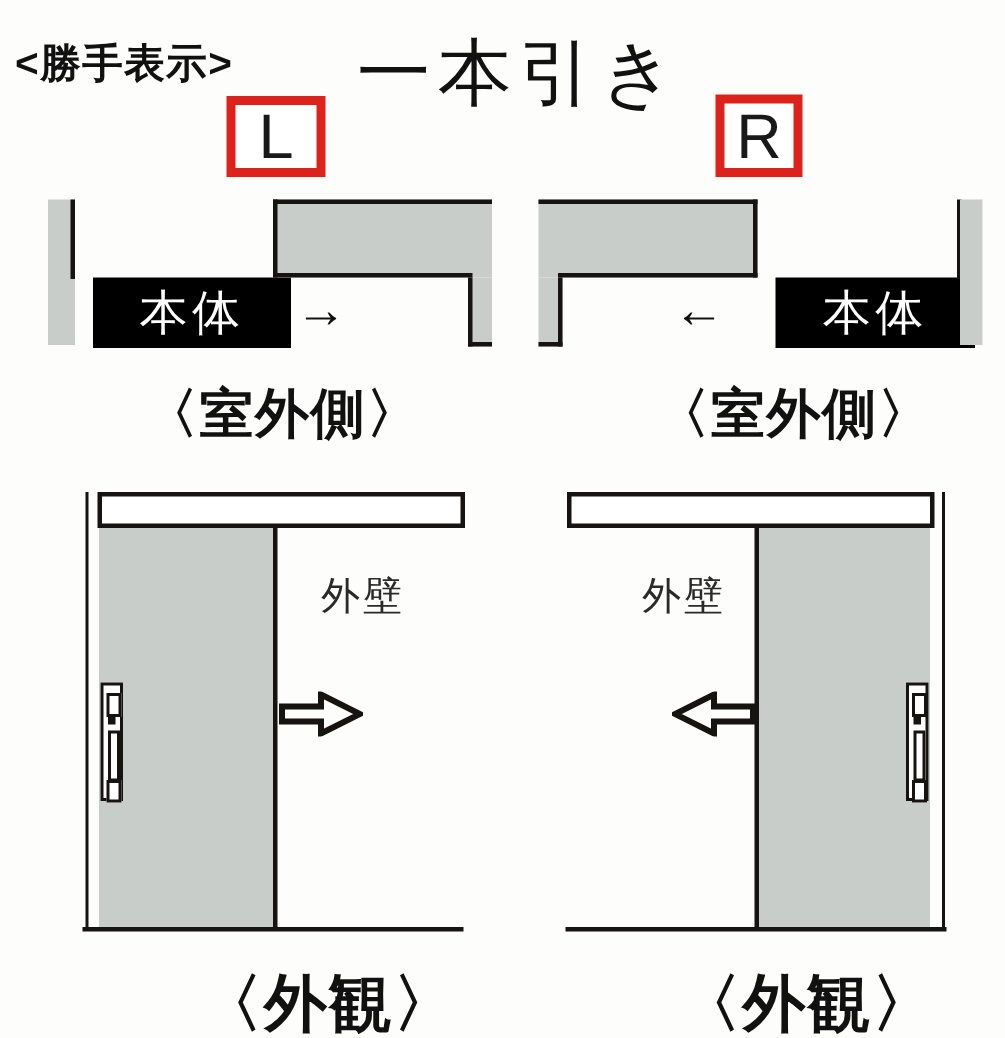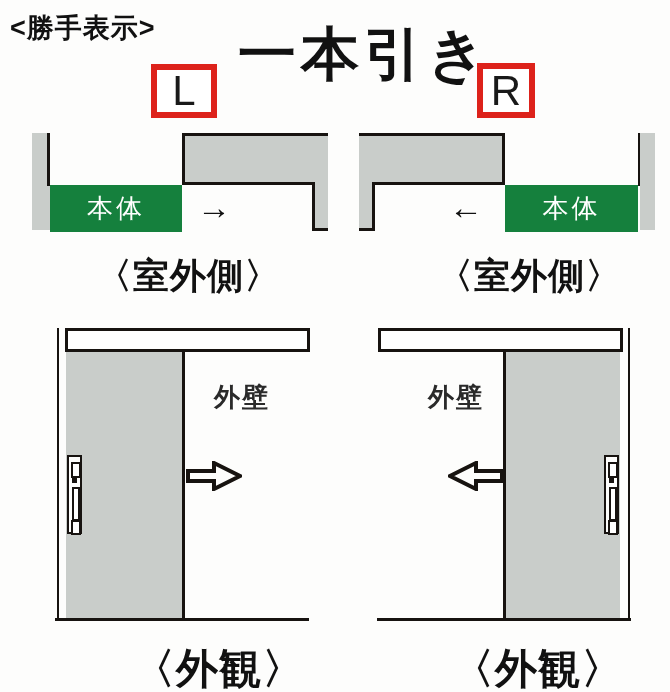--- a/index.html
+++ b/index.html
@@ -4,47 +4,47 @@
 <style>
   html,body{margin:0;padding:0;background:#fff;}
   .canvas{
     position:relative;width:670px;height:692px;background:#fdfdfc;overflow:hidden;
     font-family:"Liberation Sans","DejaVu Sans",sans-serif;color:#111;
   }
   .abs{position:absolute;}
   .gray{background:#c9cdca;}
   .line{background:#171310;}
   .handedness{font-size:27px;font-weight:700;letter-spacing:1px;}
-  .title{font-size:58px;font-weight:700;letter-spacing:5px;}
+  .title{font-size:49px;font-weight:400;letter-spacing:5px;}
   .letter-box{
     position:absolute;border:6px solid #dd221b;background:#fff;box-sizing:border-box;
     display:flex;align-items:center;justify-content:center;
     font-size:42px;font-weight:500;color:#191919;
   }
   .body-box{
-    position:absolute;background:#15803d;color:#fff;display:flex;
-    align-items:center;justify-content:center;font-size:26px;font-weight:500;letter-spacing:3px;
+    position:absolute;background:#000000;color:#fff;display:flex;
+    align-items:center;justify-content:center;font-size:32px;font-weight:500;letter-spacing:3px;margin-left:12px;
   }
   .plan-arrow{font-size:34px;font-weight:400;line-height:34px;}
   .caption{font-size:36px;font-weight:700;letter-spacing:1px;}
   .caption-sm{font-size:42px;font-weight:700;letter-spacing:1px;}
-  .wall-label{font-size:26px;font-weight:700;letter-spacing:2px;color:#2a2a2a;}
+  .wall-label{font-size:26px;font-weight:400;letter-spacing:2px;color:#2a2a2a;}
   .lintel{position:absolute;background:#fff;border:3px solid #171310;box-sizing:border-box;}
   .handle{position:absolute;width:15px;height:79px;background:#fdfdfc;border:2px solid #171310;box-sizing:border-box;}
   .handle .h-top{position:absolute;left:2px;top:5px;width:6px;height:12px;border:2px solid #171310;background:#fff;}
   .handle .h-dot{position:absolute;left:3px;top:20px;width:5px;height:6px;background:#171310;}
   .handle .h-slot{position:absolute;left:3px;top:30px;width:4px;height:30px;border:2px solid #171310;background:#fff;}
   .handle .h-bot{position:absolute;left:2px;top:63px;width:6px;height:11px;border:2px solid #171310;background:#fff;}
 </style>
 </head>
 <body>
 
 <div class="canvas">
 
-  <div class="abs handedness" style="left:10px;top:10px;">&lt;勝手表示&gt;</div>
+  <div class="abs handedness" style="left:10px;top:24px;">&lt;勝手表示&gt;</div>
   <div class="abs title" style="left:238px;top:16px;">一本引き</div>
 
   <div class="letter-box" style="left:151px;top:64px;width:66px;height:54px;">L</div>
   <div class="letter-box" style="left:477px;top:63px;width:58px;height:55px;">R</div>
 
   <div>
     <div class="abs gray" style="left:32px;top:133px;width:18px;height:97px;"></div>
     <div class="abs line" style="left:47px;top:133px;width:3px;height:53px;"></div>
     <div class="body-box" style="left:50px;top:185px;width:132px;height:47px;">本体</div>
 

